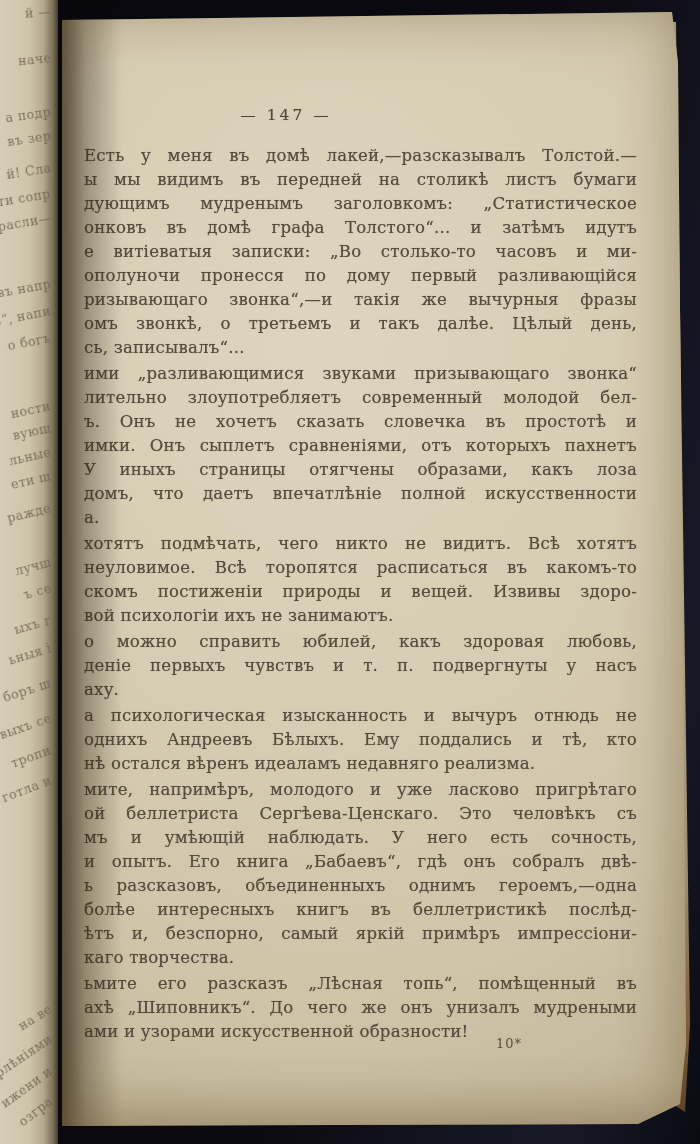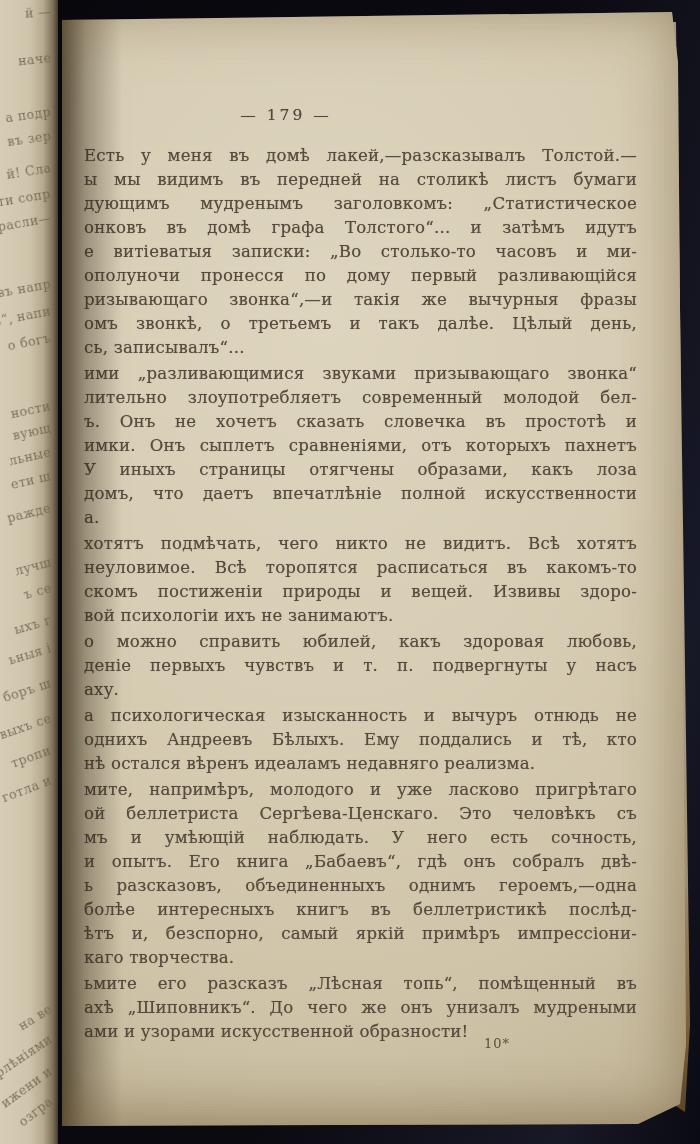--- a/index.html
+++ b/index.html
@@ -44,21 +44,21 @@
   }
   .text{
     position:absolute;left:28px;top:134px;width:553px;
     font-size:16.6px;line-height:24px;color:#564b3d;
     text-shadow:0 0 .8px rgba(86,75,61,.55);letter-spacing:.2px;
   }
   .para + .para{margin-top:2px;}
   .line{text-align:justify;text-align-last:justify;}
   .line.short{text-align:left;text-align-last:left;}
   .sig{
-    position:absolute;left:428px;top:1026px;font-size:13px;color:#5a4e3f;letter-spacing:1px;
+    position:absolute;left:440px;top:1026px;font-size:13px;color:#5a4e3f;letter-spacing:1px;
   }
 </style>
 </head>
 <body>
 
 <div class="left-page">
     <div class="fragment" style="top: 4px; transform: rotate(-4deg);">й —</div>
     <div class="fragment" style="top: 50px; transform: rotate(-6deg);">наче</div>
     <div class="fragment" style="top: 104px; transform: rotate(-8deg);">а подр</div>
     <div class="fragment" style="top: 128px; transform: rotate(-8deg);">въ зер</div>
@@ -83,21 +83,21 @@
     <div class="fragment" style="top: 772px; transform: rotate(-21deg);">готла и</div>
     <div class="fragment" style="top: 1000px; transform: rotate(-32deg);">на ве</div>
     <div class="fragment" style="top: 1030px; transform: rotate(-34deg);">рлѣніями</div>
     <div class="fragment" style="top: 1062px; transform: rotate(-36deg);">ижени и</div>
     <div class="fragment" style="top: 1092px; transform: rotate(-38deg);">озгра</div>
   </div>
 
 <div class="fore-edge"></div>
 
 <div class="page">
-  <div class="page-number">— 179 —</div>
+  <div class="page-number">— 147 —</div>
   <div class="text">
       <div class="para">
         <div class="line">Есть у меня въ домѣ лакей,—разсказывалъ Толстой.—</div>
         <div class="line">ы мы видимъ въ передней на столикѣ листъ бумаги</div>
         <div class="line">дующимъ мудренымъ заголовкомъ: „Статистическое</div>
         <div class="line">онковъ въ домѣ графа Толстого“... и затѣмъ идутъ</div>
         <div class="line">е витіеватыя записки: „Во столько-то часовъ и ми-</div>
         <div class="line">ополуночи пронесся по дому первый разливающійся</div>
         <div class="line">ризывающаго звонка“,—и такія же вычурныя фразы</div>
         <div class="line">омъ звонкѣ, о третьемъ и такъ далѣе. Цѣлый день,</div>

